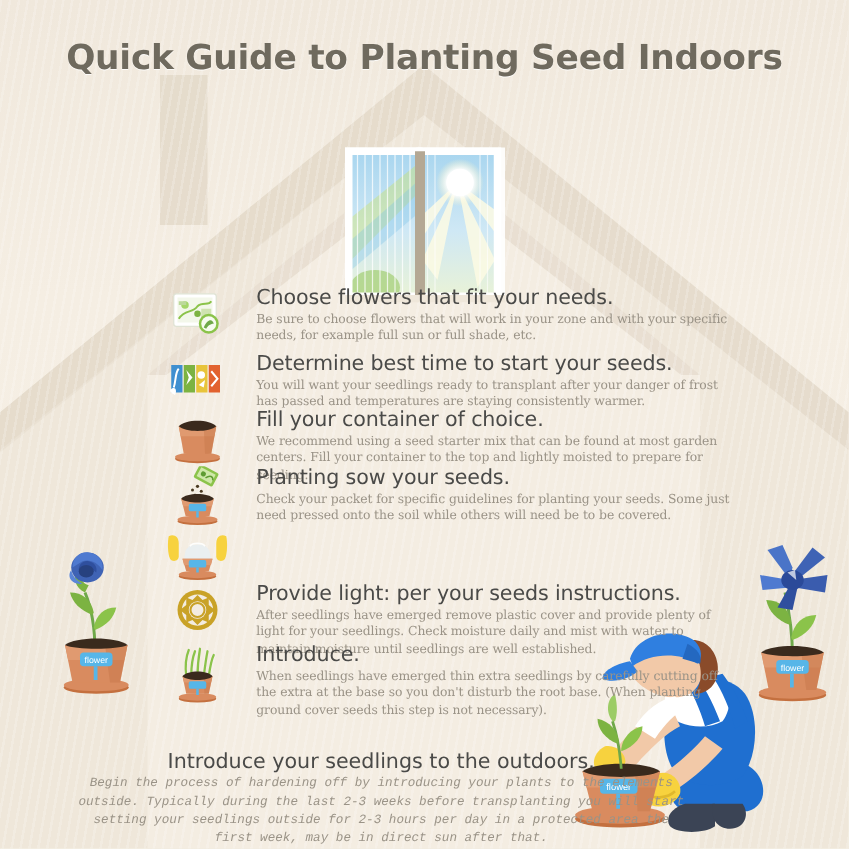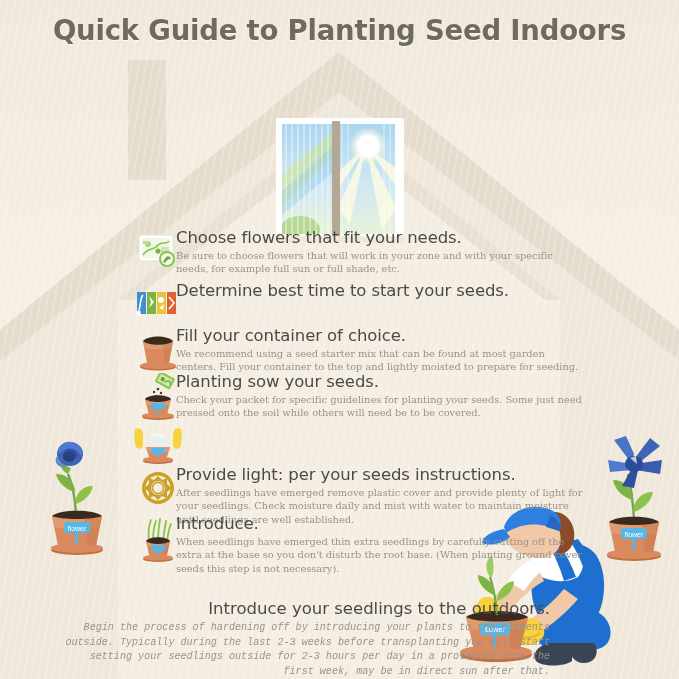--- a/index.html
+++ b/index.html
@@ -18,27 +18,28 @@
   .bg-svg{position:absolute;inset:0;}
 
   
   .title-wrap{position:absolute;left:0;top:14px;width:679px;text-align:center;}
   .title{
     display:inline-block;
     font-family:"DejaVu Sans",sans-serif;
     font-weight:bold;font-size:27.5px;letter-spacing:-.2px;
     color:#6f6a5e;
     text-shadow:0 1px 0 rgba(255,255,255,.8);
+    margin-top:16px;
   }
 
   
   .steps{position:absolute;left:134px;top:229px;width:452px;}
   .step{position:relative;min-height:30px;margin-bottom:1px;}
   .step-icon{position:absolute;left:0;top:0;width:48px;}
-  .step-body{margin-left:42px;}
+  .step-body{margin-left:71px;}
   .step-head{
     font-family:"DejaVu Sans",sans-serif;
     font-size:16.5px;color:#4a4a48;line-height:1.14;
     letter-spacing:-.1px;white-space:nowrap;
   }
   .step-desc{
     font-family:"DejaVu Serif",serif;
     font-size:9.9px;line-height:1.38;
     color:#9a9387;letter-spacing:-.05px;
     margin-top:1px;
@@ -47,21 +48,21 @@
   
   .s1{height:52px}
   .s2{height:44px}
   .s3{height:45px}
   .s4{height:45px}
   .s5{height:46px}
   .s6{height:48px}
   .s7{height:46px}
 
   
-  .closing{position:absolute;left:60px;top:600px;width:490px;text-align:right;}
+  .closing{position:absolute;left:60px;top:600px;width:490px;text-align:center;}
   .closing-head{
     font-family:"DejaVu Sans",sans-serif;
     font-size:16.5px;color:#4a4a48;line-height:1.15;
   }
   .closing-desc{
     font-family:Liberation Mono, monospace;
     font-style:italic;font-size:10.1px;line-height:1.45;
     color:#9a9387;margin-top:2px;
   }
 
@@ -300,20 +301,21 @@
           <path d="M5 28 C7 22 6 16 9 13" stroke="#ffffff" stroke-width="1.6" fill="none"></path>
           <path d="M15 14 L20 20 L15 26 L17 20 Z" fill="#ffffff"></path>
           <circle cx="27" cy="18" r="3" fill="#ffffff"></circle>
           <path d="M25 26 L30 22 L29 28 Z" fill="#ffffff"></path>
           <path d="M35 15 L40 21 L35 27" stroke="#ffffff" stroke-width="1.6" fill="none"></path>
           <path d="M2 30 C6 26 8 30 6 34 C4 33 2 32 2 30 Z" fill="#ffffff"></path>
         </svg>
       </div>
       <div class="step-body">
         <div class="step-head">Determine best time to start your seeds.</div>
+        <div class="step-desc">You will want your seedlings ready to transplant after your danger of frost has passed and temperatures are staying consistently warmer.</div>
       </div>
     </div>
 
     <div class="step s3">
       <div class="step-icon">
         <svg class="pot-icon" viewBox="0 0 48 48">
           <ellipse cx="24" cy="40" rx="18" ry="3.5" fill="#c4703f"></ellipse>
           <ellipse cx="24" cy="38.5" rx="18" ry="3.5" fill="#d98b5f"></ellipse>
           <path d="M9 14 L39 14 L35 36 L13 36 Z" fill="#d98b5f"></path>
           <path d="M9 14 L39 14 L37.5 22 L10.5 22 Z" fill="#e09a70"></path>

